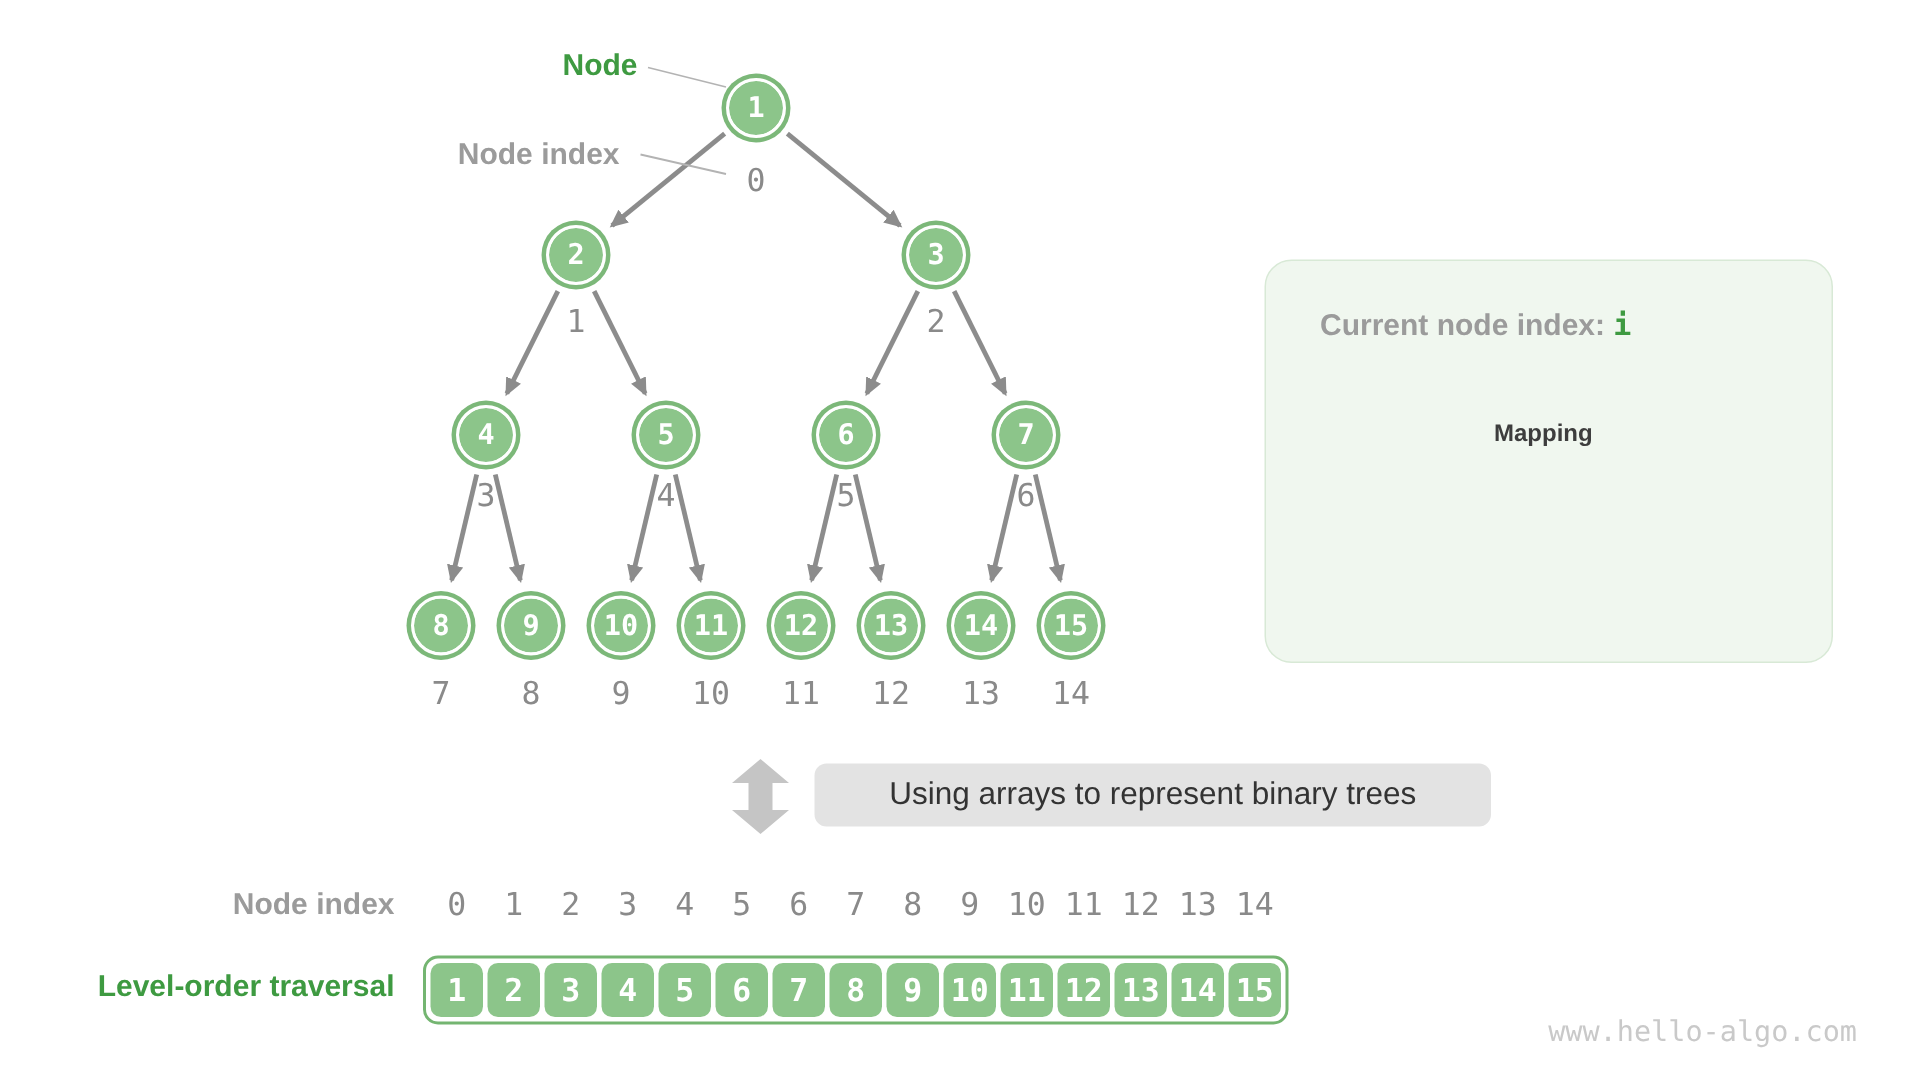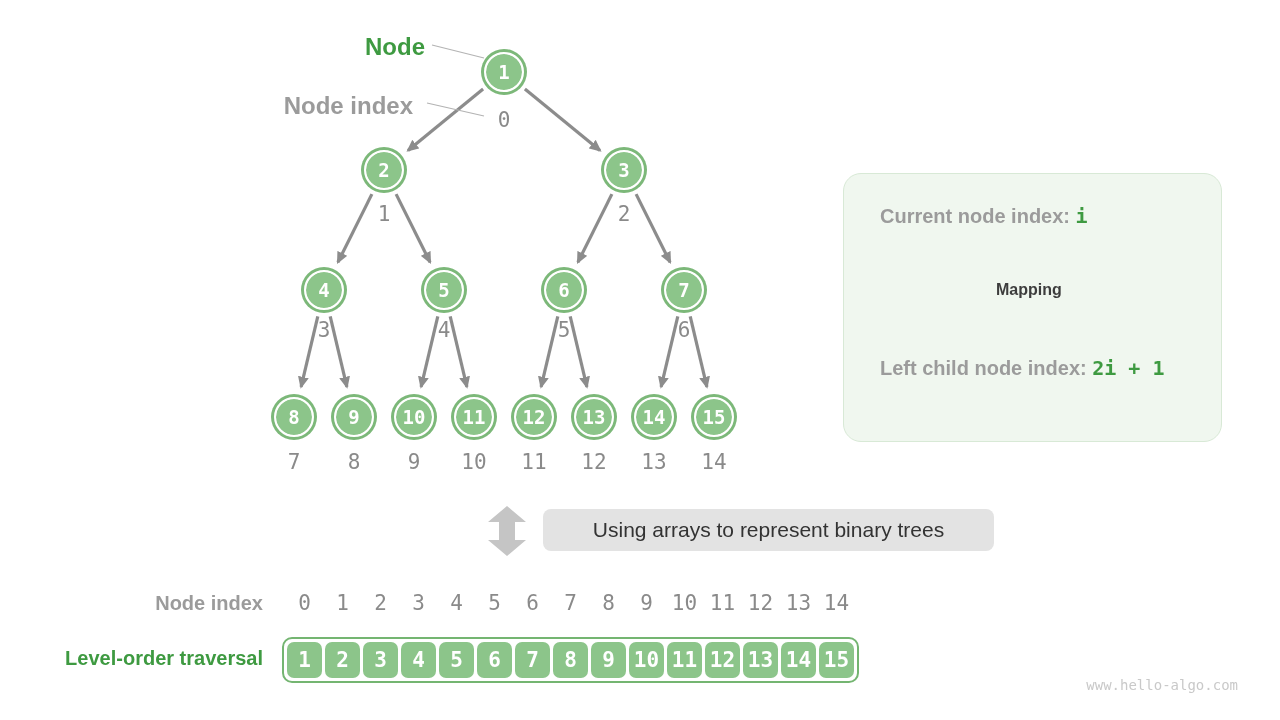--- a/index.html
+++ b/index.html
@@ -18,21 +18,21 @@
   #edges line.leader{stroke:#b3b3b3;stroke-width:1.2;}
 
   .tnode{position:absolute;width:40px;height:40px;border-radius:50%;
     background:var(--node_fill);background-clip:padding-box;border:2px solid #fff;
     box-shadow:0 0 0 3px var(--node_ring);transform:translate(-50%,-50%);
     display:flex;align-items:center;justify-content:center;
     color:#fff;font-family:"DejaVu Sans Mono",monospace;font-weight:bold;font-size:19px;}
   .nindex{position:absolute;transform:translate(-50%,-50%);
     font-family:"DejaVu Sans Mono",monospace;font-size:21px;color:var(--mono_gray);}
 
-  .callout{position:absolute;font-size:24px;font-weight:bold;white-space:nowrap;}
+  .callout{position:absolute;font-size:20px;font-weight:bold;white-space:nowrap;}
   .callout.green{color:var(--green_text);}
   .callout.gray{color:var(--gray_label);}
 
   #panel{position:absolute;left:843px;top:173px;width:379px;height:269px;
     background:var(--panel_bg);border:1.5px solid var(--panel_border);border-radius:18px;text-align:center;}
   .panel-line{position:absolute;font-size:20px;font-weight:bold;color:var(--gray_label);white-space:nowrap;}
   .panel-line .val{color:var(--green_text);font-family:"DejaVu Sans Mono",monospace;font-weight:bold;}
   #mapping-label{position:absolute;left:152px;top:107px;font-size:16px;font-weight:bold;color:var(--dark_text);}
 
   #banner{position:absolute;left:543px;top:509px;width:451px;height:42px;border-radius:8px;
@@ -46,21 +46,21 @@
   #index-row{position:absolute;left:287px;top:591px;display:flex;gap:3px;}
   #index-row .slot{width:35px;text-align:center;font-family:"DejaVu Sans Mono",monospace;
     font-size:21px;color:var(--mono_gray);}
   #array-box{position:absolute;left:282px;top:637px;display:flex;gap:3px;padding:3px;
     background:#fff;border:2px solid var(--array_border);border-radius:10px;}
   #array-box .cell{width:35px;height:36px;border-radius:7px;background:var(--node_fill);
     display:flex;align-items:center;justify-content:center;color:#fff;
     font-family:"DejaVu Sans Mono",monospace;font-weight:bold;font-size:21px;}
 
   #watermark{position:absolute;right:42px;top:677px;font-family:"DejaVu Sans Mono",monospace;
-    font-size:14px;color:var(--watermark);}
+    font-size:19px;color:var(--watermark);}
 </style>
 </head>
 <body>
 
 <div id="stage">
 
   <svg id="edges" viewBox="0 0 1280 720" xmlns="http://www.w3.org/2000/svg">
     <defs>
       <marker id="ah" markerUnits="userSpaceOnUse" markerWidth="13" markerHeight="11" refX="10" refY="5.5" orient="auto">
         <path d="M0,0 L12,5.5 L0,11 Z" fill="#8c8c8c"></path>
@@ -125,24 +125,20 @@
 
   <div class="callout green" style="right:855px;top:33px;">Node</div>
   <div class="callout gray" style="right:867px;top:92px;">Node index</div>
 
   <div id="panel">
     <div class="panel-line" style="left:36px;top:30px;">
       <span>Current node index:</span>
       <span class="val">i</span>
     </div>
     <div id="mapping-label">Mapping</div>
-    <div class="panel-line" style="left:36px;top:182px;">
-      <span>Left child node index:</span>
-      <span class="val">2i + 1</span>
-    </div>
   </div>
 
   <div id="banner">Using arrays to represent binary trees</div>
 
   <div id="bottom-index-label">Node index</div>
   <div id="index-row">
       <div class="slot">0</div>
       <div class="slot">1</div>
       <div class="slot">2</div>
       <div class="slot">3</div>

